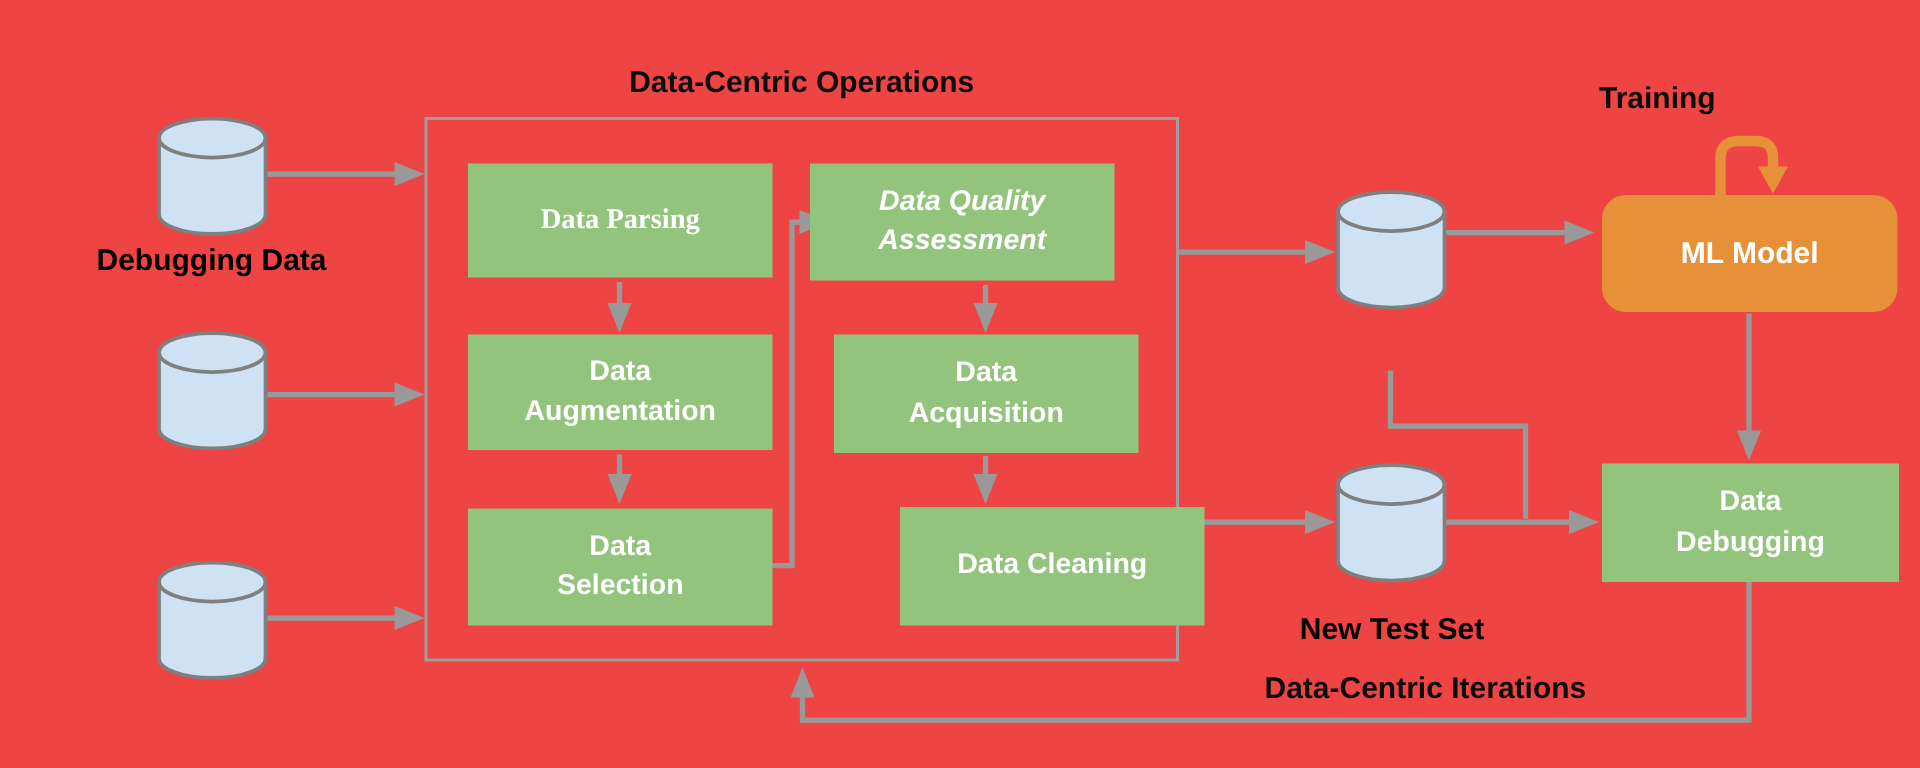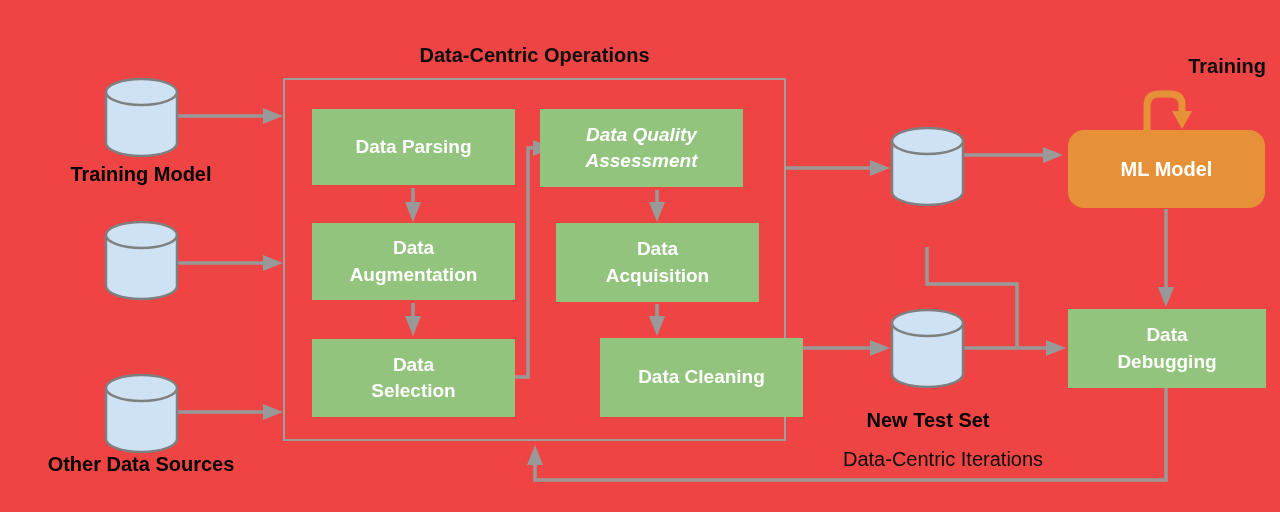--- a/index.html
+++ b/index.html
@@ -14,52 +14,52 @@
   }
   .diagram-title{
     position:absolute;left:283px;top:44px;width:503px;text-align:center;
     font-size:20px;font-weight:bold;color:#0d0d0d;
   }
   .opbox{
     position:absolute;background:#93C47D;color:#ffffff;font-weight:bold;
     font-size:19px;display:flex;align-items:center;justify-content:center;
     text-align:center;white-space:pre-line;line-height:1.38;box-sizing:border-box;
   }
-  #op-parsing{left:312px;top:109px;width:203px;height:76px;}
+  #op-parsing{left:312px;top:109px;width:203px;height:76px;font-family:Liberation Serif, serif;}
   #op-augmentation{left:312px;top:223px;width:203px;height:77px;}
   #op-selection{left:312px;top:339px;width:203px;height:78px;}
   #op-quality{left:540px;top:109px;width:203px;height:78px;font-style:italic;}
   #op-acquisition{left:556px;top:223px;width:203px;height:79px;}
   #op-cleaning{left:556px;top:338px;width:203px;height:79px;margin-left:44px;}
   .cyl-label{
     position:absolute;font-size:20px;font-weight:bold;color:#000000;text-align:center;
   }
   #lbl-training{left:16px;top:163px;width:250px;}
   #lbl-testing{left:16px;top:306px;width:250px;}
   #lbl-other{left:16px;top:453px;width:250px;}
   #lbl-newtrain{left:808px;top:206px;width:240px;}
   #lbl-newtest{left:808px;top:409px;width:240px;}
   #ml-model{
     position:absolute;left:1068px;top:130px;width:197px;height:78px;
     background:#E69138;border-radius:16px;display:flex;align-items:center;
     justify-content:center;color:#ffffff;font-weight:bold;font-size:20px;
   }
   #lbl-training-loop{
-    position:absolute;left:1066px;top:55px;width:200px;text-align:right;
+    position:absolute;left:1066px;top:55px;width:200px;text-align:left;
     font-size:20px;font-weight:bold;color:#0d0d0d;
   }
   #data-debugging{
     position:absolute;left:1068px;top:309px;width:198px;height:79px;
     background:#93C47D;color:#ffffff;font-weight:bold;font-size:19px;
     display:flex;align-items:center;justify-content:center;text-align:center;
     white-space:pre-line;line-height:1.38;
   }
   #lbl-iterations{
     position:absolute;left:843px;top:448px;width:260px;
-    font-size:20px;font-weight:normal;color:#0d0d0d;
+    font-size:20px;font-weight:bold;color:#0d0d0d;
   }
 </style>
 </head>
 <body>
 
 <div id="canvas">
 
   <svg id="connector-layer" viewBox="0 0 1280 512" xmlns="http://www.w3.org/2000/svg">
 
     <g stroke="#999999" stroke-width="3.5" fill="none">
@@ -133,22 +133,21 @@
   <div class="opbox" id="op-augmentation">Data
 Augmentation</div>
   <div class="opbox" id="op-selection">Data
 Selection</div>
   <div class="opbox" id="op-quality">Data Quality
 Assessment</div>
   <div class="opbox" id="op-acquisition">Data
 Acquisition</div>
   <div class="opbox" id="op-cleaning">Data Cleaning</div>
 
-  <div class="cyl-label" id="lbl-training">Training Model</div>
-  <div class="cyl-label" id="lbl-other">Other Data Sources</div>
+  <div class="cyl-label" id="lbl-training">Debugging Data</div>
 
   <div class="cyl-label" id="lbl-newtest">New Test Set</div>
 
   <div id="lbl-training-loop">Training</div>
   <div id="ml-model">ML Model</div>
 
   <div id="data-debugging">Data
 Debugging</div>
 
   <div id="lbl-iterations">Data-Centric Iterations</div>

